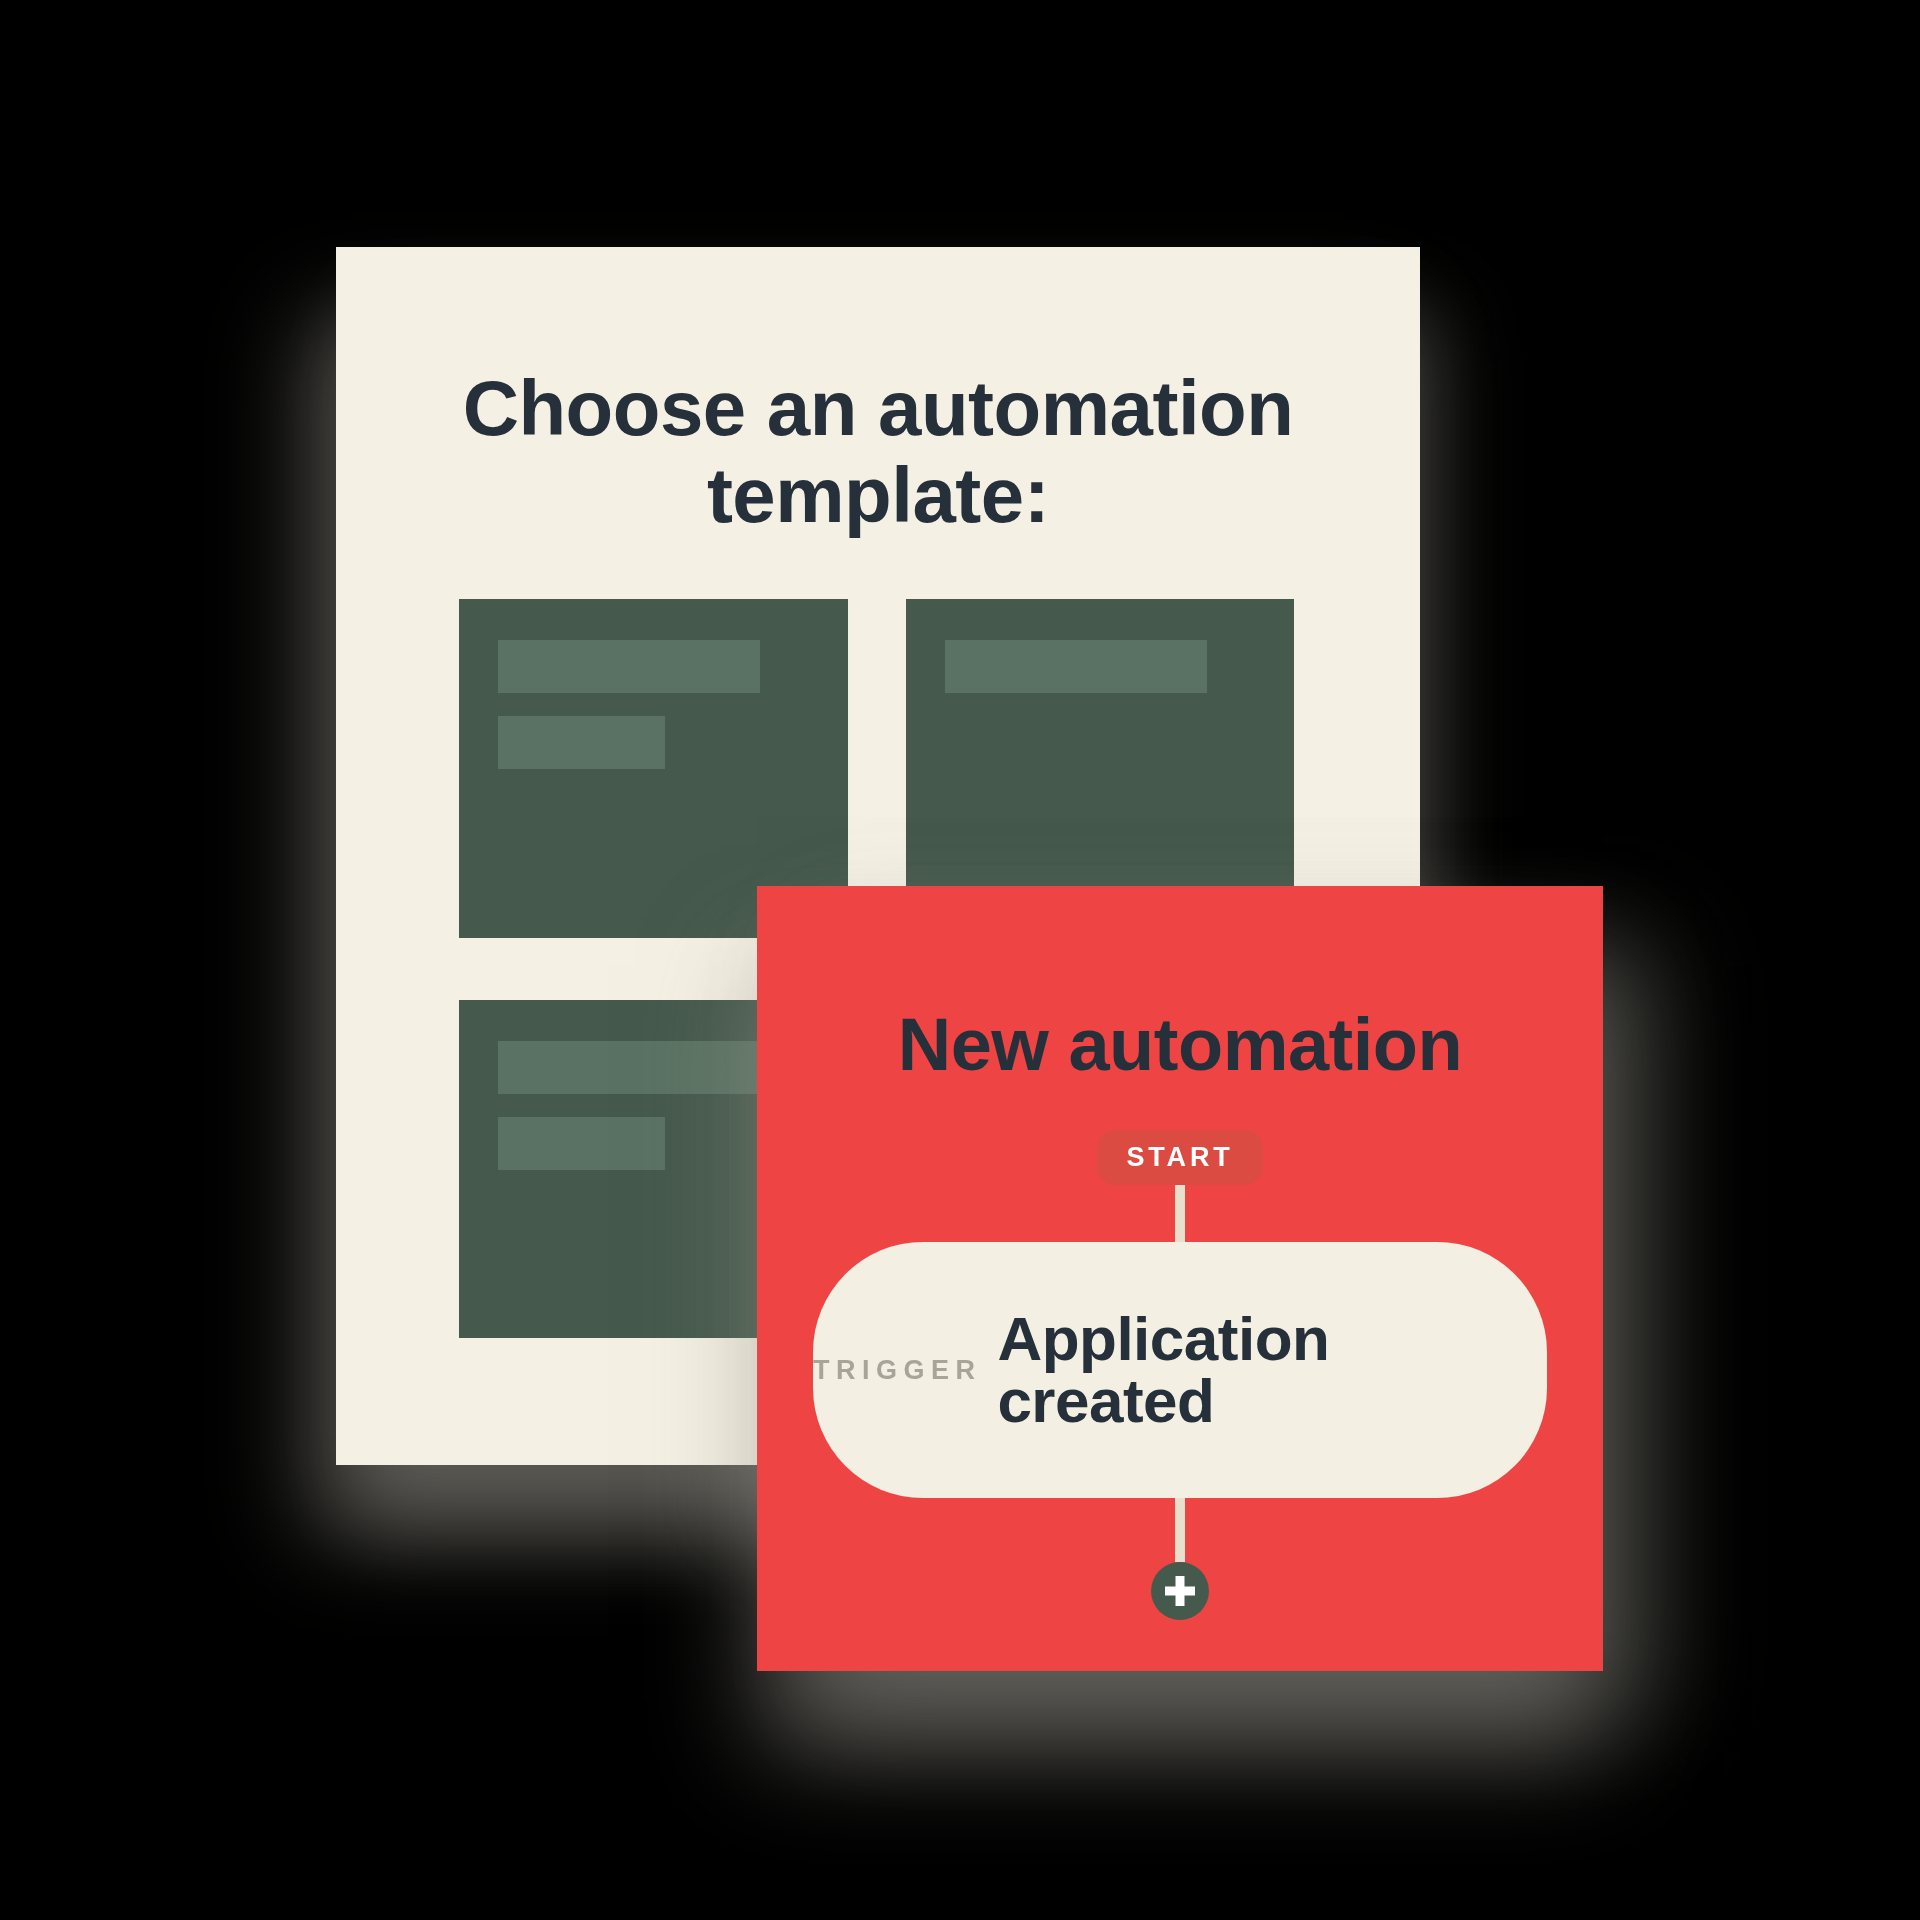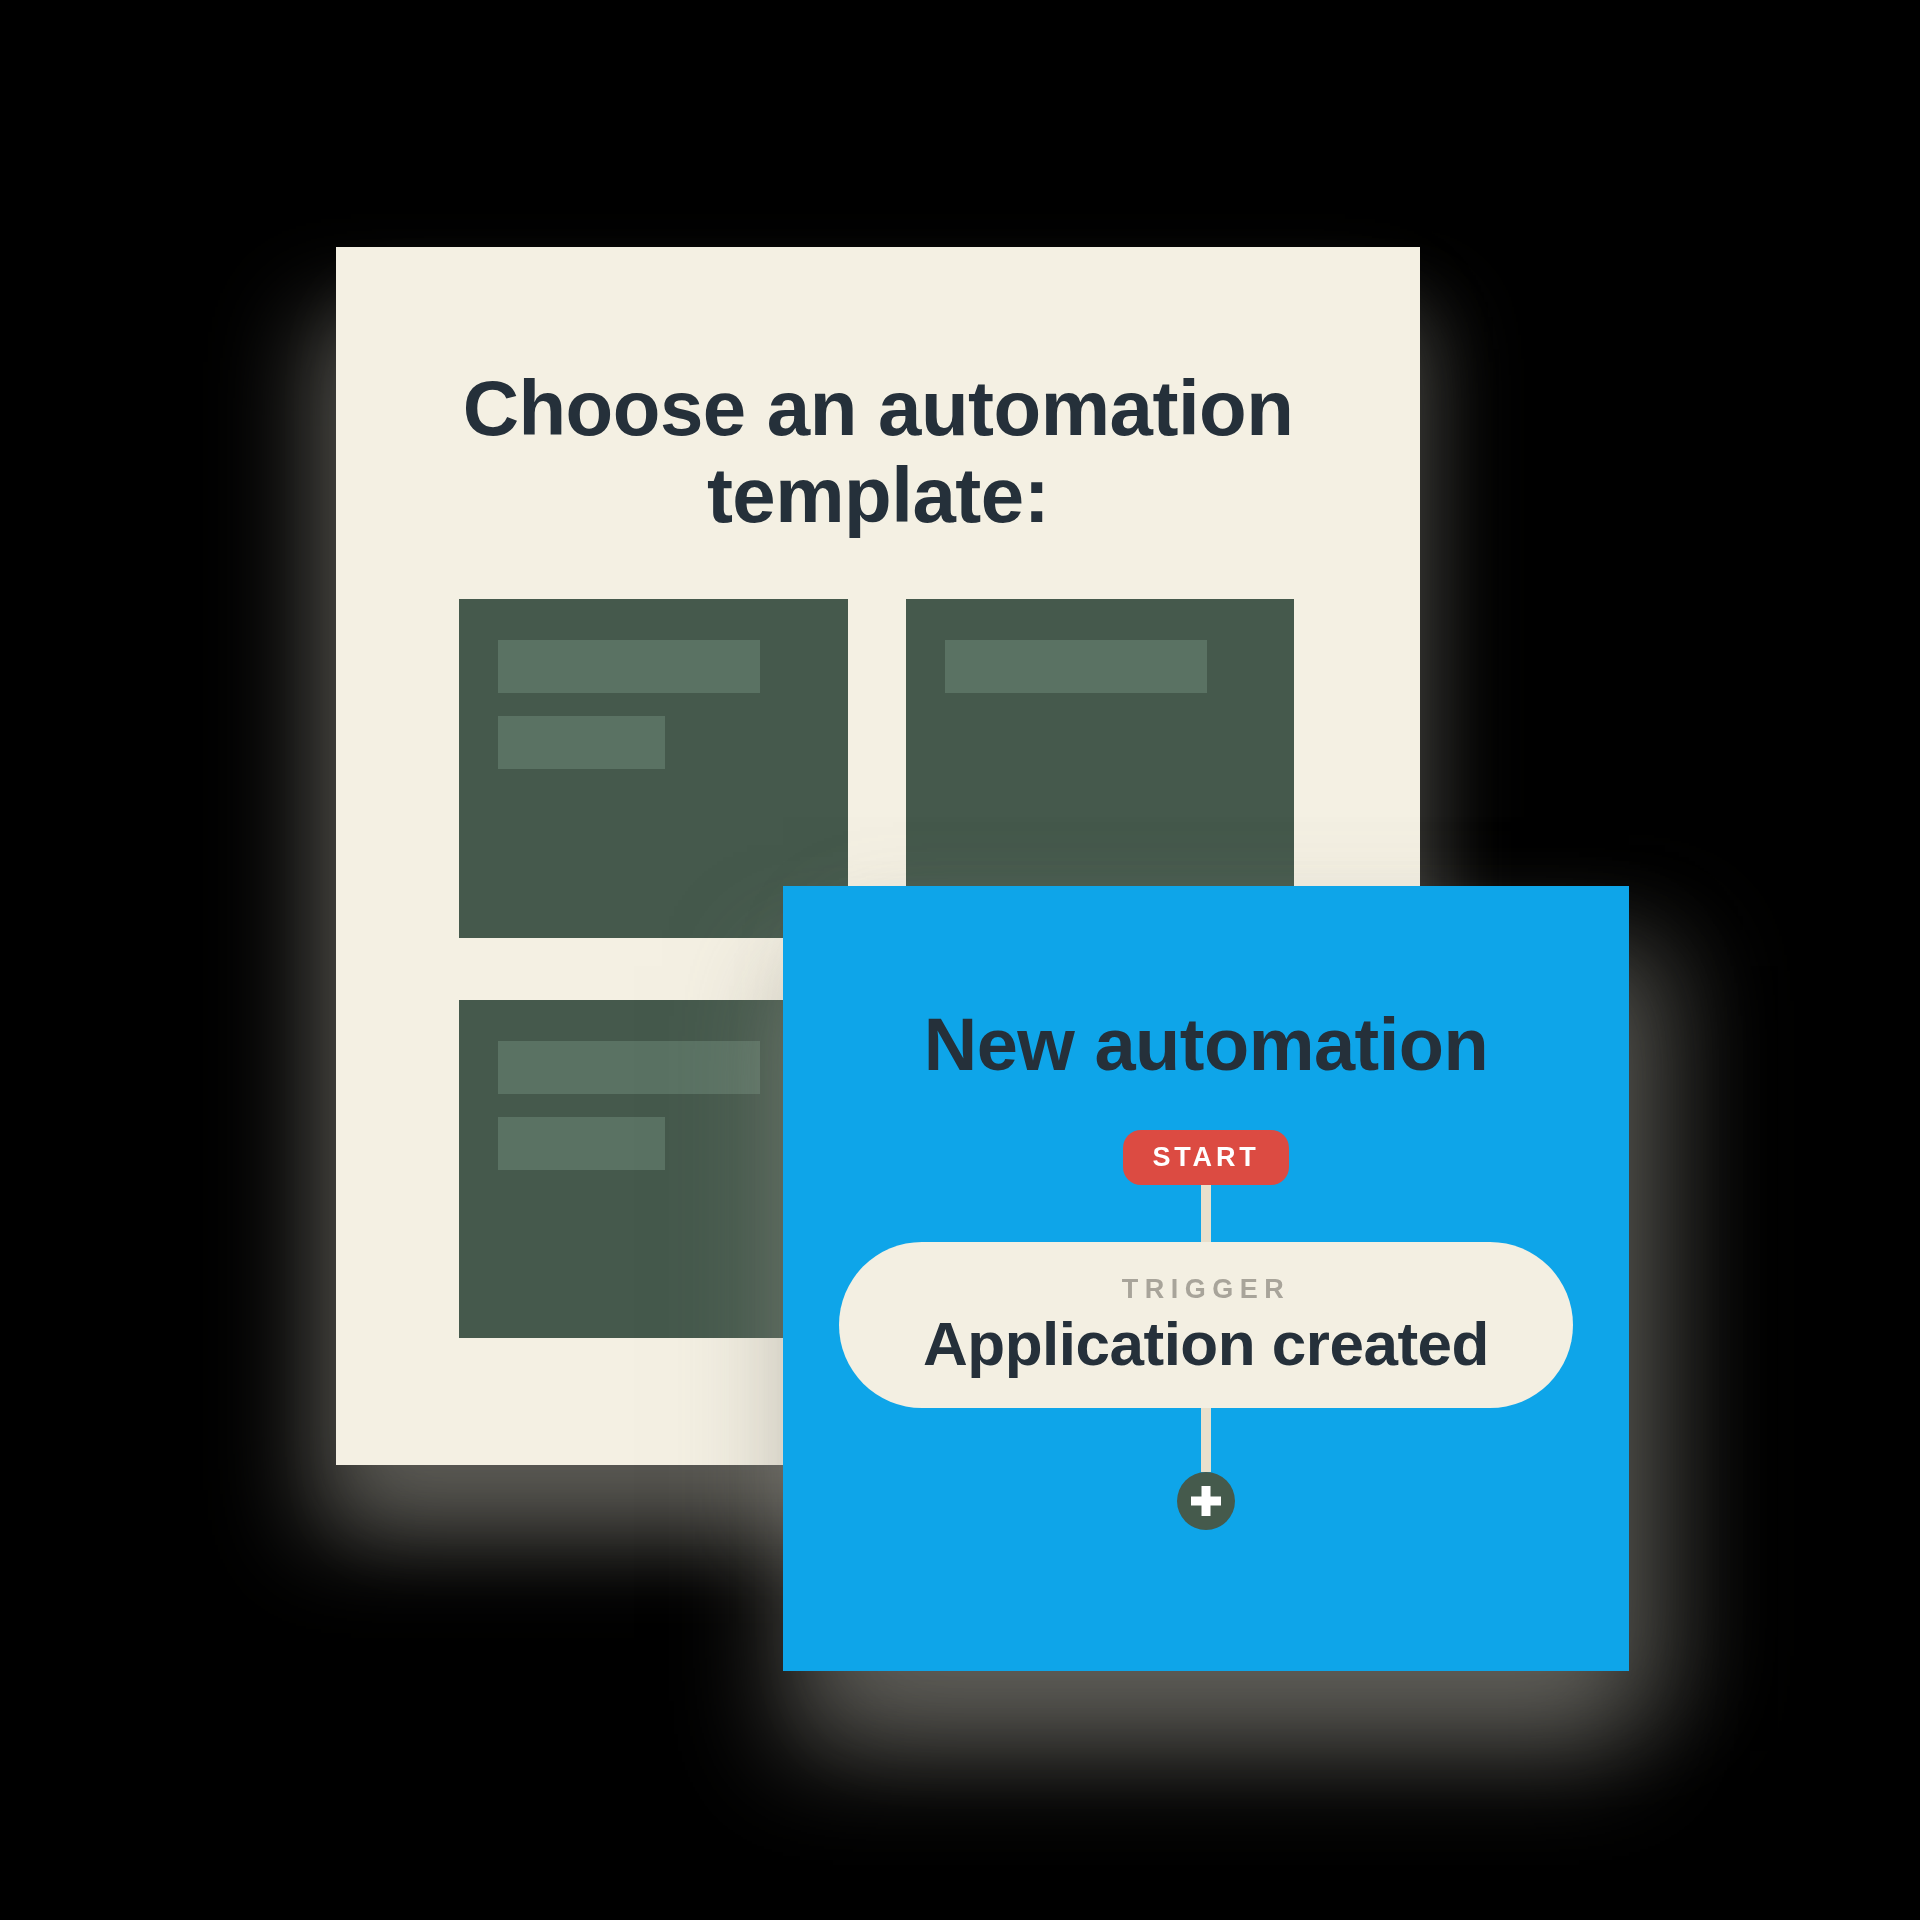--- a/index.html
+++ b/index.html
@@ -53,25 +53,25 @@
     left: 39px;
     height: 53px;
     background: #5A7263;
   }
   .bar-lg { top: 41px;  width: 262px; }
   .bar-sm { top: 117px; width: 167px; }
 
   
   .builder-panel {
     position: absolute;
-    left: 783px;
+    left: 757px;
     top: 886px;
     width: 846px;
     height: 785px;
-    background: #0ea5e9;
+    background: #ef4444;
     z-index: 2;
     display: flex;
     flex-direction: column;
     align-items: center;
     box-shadow: 0 80px 100px rgba(150, 148, 140, 0.50),
                 60px 50px 100px rgba(150, 148, 140, 0.30);
   }
   .builder-title {
     margin: 122px 0 0 0;
     font-size: 74px;
@@ -92,28 +92,28 @@
     line-height: 1;
   }
   .connector {
     width: 10px;
     background: #E8E0CD;
   }
   .connector-top { height: 57px; }
   .connector-bottom { height: 64px; }
   .trigger-pill {
     width: 734px;
-    height: 166px;
+    height: 256px;
     border-radius: 110px;
     background: #F3EFE2;
     display: flex;
-    flex-direction: column;
+    flex-direction: row;
     align-items: center;
     justify-content: center;
-    gap: 10px;
+    gap: 16px;
   }
   .trigger-kind {
     font-size: 27px;
     font-weight: 700;
     letter-spacing: 0.24em;
     color: #A8A49A;
     line-height: 1;
   }
   .trigger-name {
     font-size: 62px;

